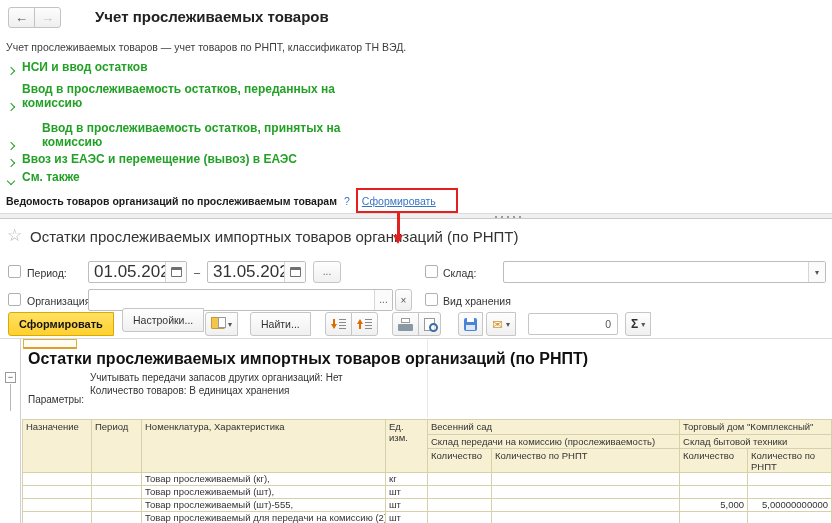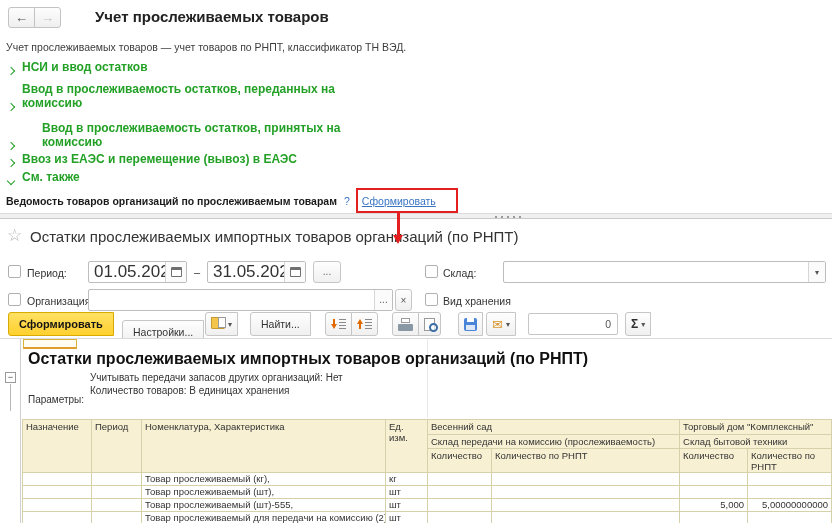--- a/index.html
+++ b/index.html
@@ -211,21 +211,21 @@
   <div class="sq-btn" style="left:395px; top:289px; width:17px;">
     <span>×</span>
   </div>
 
   <div class="cb" style="left:425px; top:293px;"></div>
   <div class="flabel" style="left:443px; top:295px;">Вид хранения</div>
 
   <div class="btn-group" style="left:8px; top:312px;">
     <div class="tbtn primary">Сформировать</div>
   </div>
-  <div class="btn-group" style="left:122px; top:320px;">
+  <div class="btn-group" style="left:122px; top:308px;">
     <div class="tbtn">Настройки...</div>
   </div>
   <div class="btn-group" style="left:205px; top:312px;">
     <div class="tbtn icon">
       <span class="folder"></span>
       <span class="caret">▾</span>
     </div>
   </div>
   <div class="btn-group" style="left:250px; top:312px;">
     <div class="tbtn">Найти...</div>

